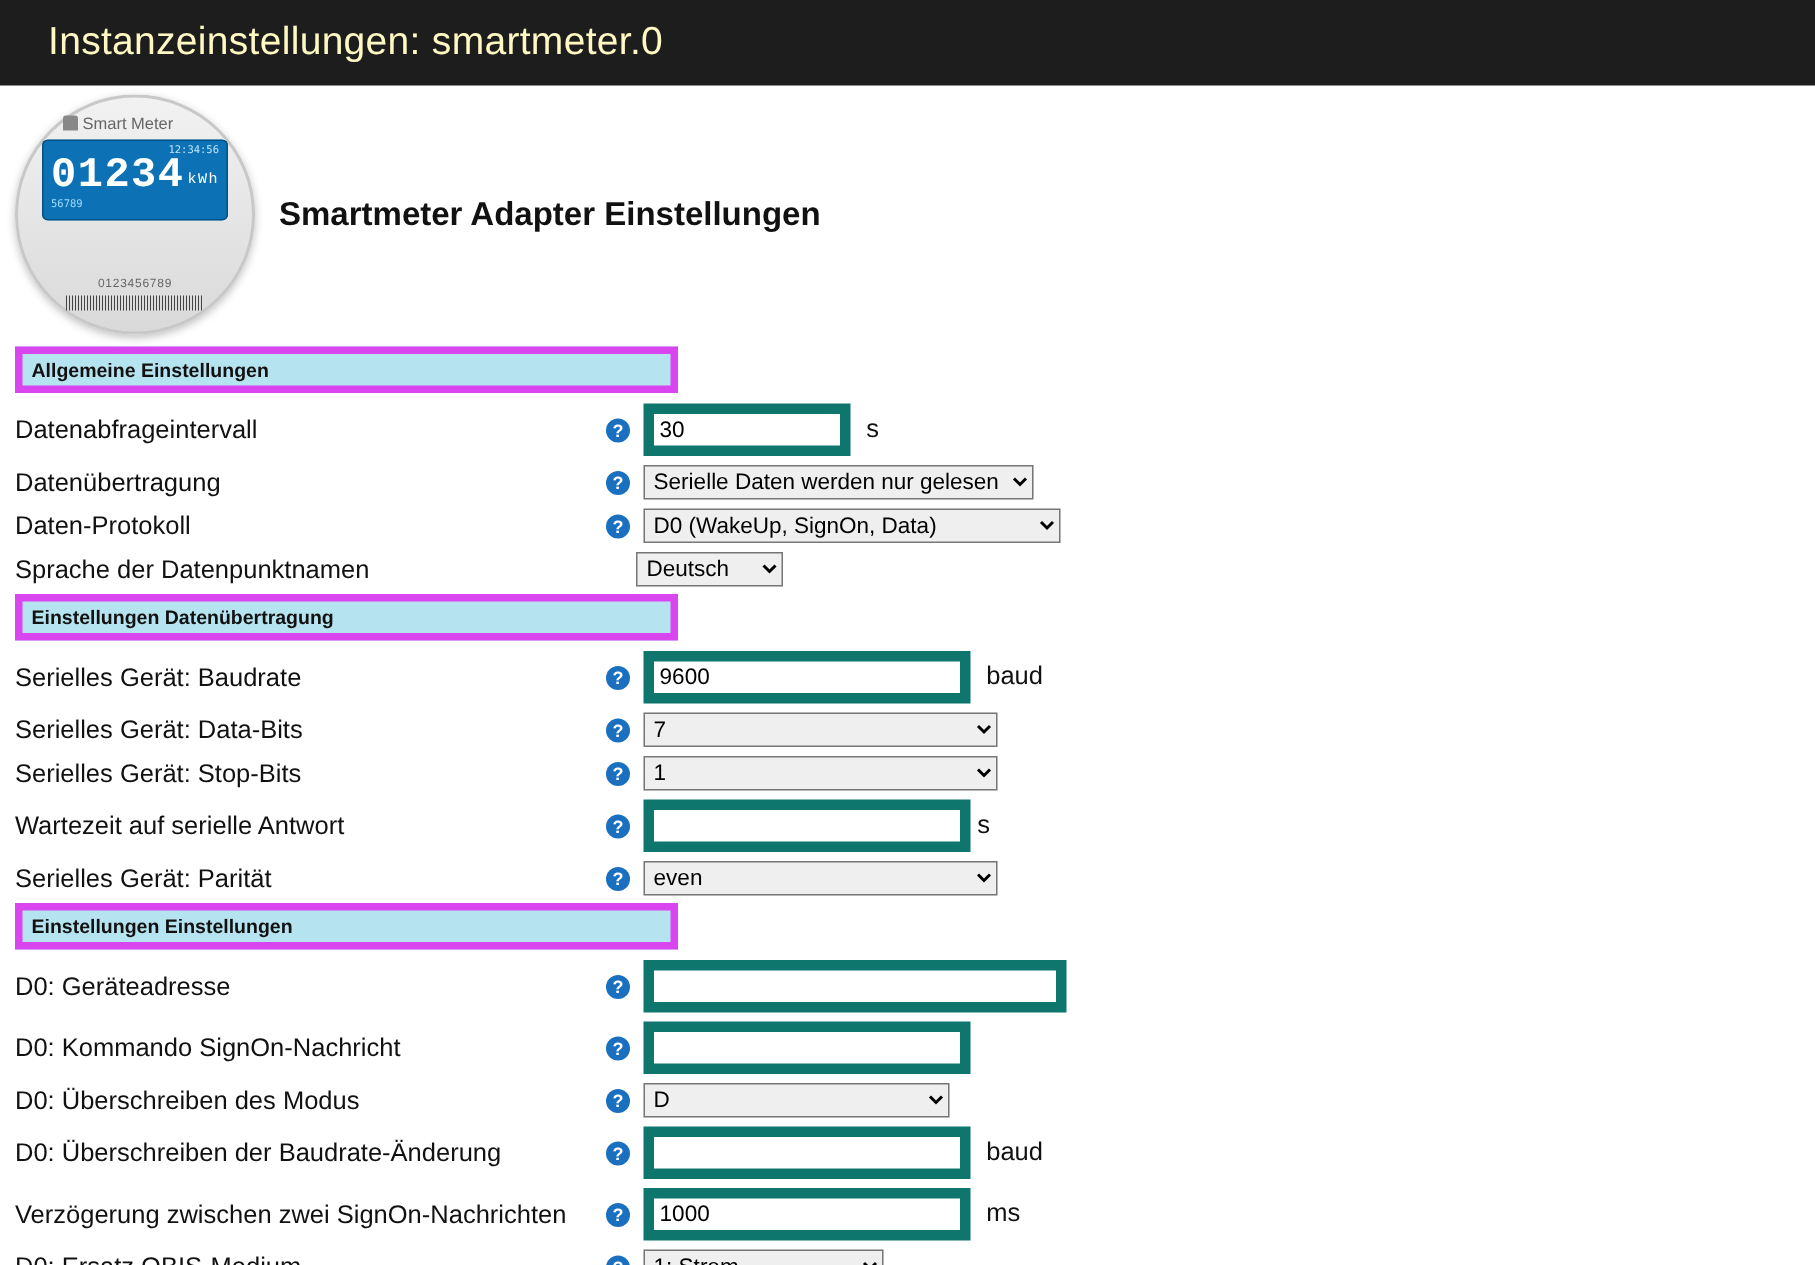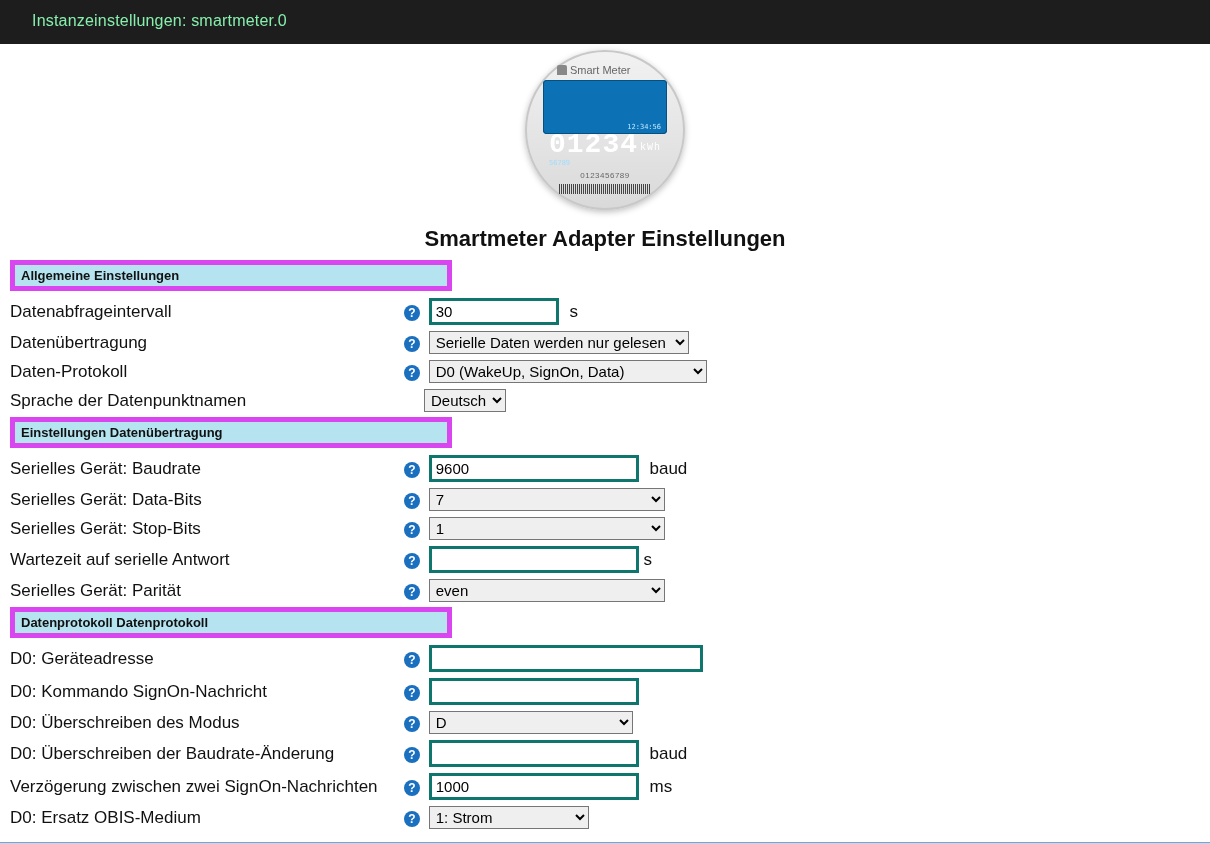--- a/index.html
+++ b/index.html
@@ -1,36 +1,36 @@
 <!DOCTYPE html>
 <html><head>
 <meta charset="utf-8">
 <style>
   html,body{margin:0;padding:0;font-family:Arial,Helvetica,sans-serif;font-size:16px;color:#111;background:#000;}
   .page{background:#fff;min-height:843px;width:1210px;position:relative;overflow:hidden;}
-  .topbar{background:#1d1d1d;color:#86efac;font-size:16px;padding:12px 32px 14px 32px;font-weight:400;letter-spacing:.2px;}
+  .topbar{background:#1d1d1d;color:#fef9c3;font-size:26px;padding:12px 32px 14px 32px;font-weight:400;letter-spacing:.2px;}
   .content{padding:0 10px 70px 10px;}
-  .hdr-row{display:flex;align-items:center;gap:16px;margin:6px 0 8px 0;flex-direction:column;}
+  .hdr-row{display:flex;align-items:center;gap:16px;margin:6px 0 8px 0;}
   .meter{width:160px;height:160px;border-radius:50%;background:linear-gradient(180deg,#f2f2f2,#d9d9d9);box-shadow:inset 0 0 0 2px #c8c8c8,0 2px 6px rgba(0,0,0,.25);position:relative;flex:0 0 auto;}
   .meter-brand{position:absolute;top:14px;left:32px;font-size:11px;color:#666;}
   .meter-brand::before{content:"";display:inline-block;width:10px;height:10px;background:#888;margin-right:3px;border-radius:2px 2px 0 0;vertical-align:-1px;}
   .meter-lcd{position:absolute;top:30px;left:18px;right:18px;height:54px;background:#0d72b5;border-radius:4px;box-shadow:inset 0 0 0 1px #06507f;}
-  .lcd-top{display:flex;justify-content:flex-end;font-size:7px;color:#bfe6ff;padding:3px 6px 0 6px;font-family:monospace;margin-top:40px;}
+  .lcd-top{display:flex;justify-content:flex-end;font-size:7px;color:#bfe6ff;padding:3px 6px 0 6px;font-family:monospace;}
   .lcd-main{font-family:"Courier New",monospace;font-weight:bold;font-size:28px;color:#fff;letter-spacing:1px;padding:0 6px;line-height:1;}
   .lcd-main sub{font-size:10px;vertical-align:2px;margin-left:2px;font-weight:normal;text-align:center;}
   .lcd-bot{font-size:7px;color:#9fdcff;padding:0 6px;font-family:monospace;}
   .meter-serial{position:absolute;bottom:30px;left:0;right:0;text-align:center;font-size:8px;color:#666;letter-spacing:.5px;}
   .meter-bar{position:absolute;bottom:16px;left:34px;right:34px;height:10px;background:repeating-linear-gradient(90deg,#444 0 1px,transparent 1px 2px);}
   .page-title{font-size:22px;font-weight:bold;}
   .section-hdr{background:#b6e3f0;font-size:13px;font-weight:bold;padding:3px 6px;width:420px;border:5px solid #d946ef;}
   table.frm{border-collapse:collapse;margin-top:4px;margin-bottom:2px;}
   table.frm td{padding:3px 4px 3px 0;vertical-align:middle;font-size:17px;white-space:nowrap;}
   td.lbl{width:390px;}
   .help{display:inline-flex;width:16px;height:16px;border-radius:50%;background:#1a6fbf;color:#fff;font-size:12px;font-weight:bold;align-items:center;justify-content:center;margin-right:4px;cursor:help;}
-  input[type=text]{font-size:15px;padding:2px 4px;border:3px solid #0f766e;background:#fff;font-family:Arial;}
+  input[type=text]{font-size:15px;padding:2px 4px;border:7px solid #0f766e;background:#fff;font-family:Arial;}
   select{font-size:15px;padding:1px 2px;border:1px solid #767676;background:#efefef;font-family:Arial;}
   .unit{margin-left:6px;font-size:17px;}
   .footer{position:absolute;left:0;right:0;bottom:0;background:#4db4ec;padding:10px 20px;display:flex;gap:10px;}
   .btn{background:#e9e9e9;color:#9e9e9e;font-size:14px;font-weight:bold;letter-spacing:1px;border:none;padding:12px 20px;display:inline-flex;align-items:center;gap:14px;cursor:not-allowed;text-transform:uppercase;}
   .btn svg{width:18px;height:18px;fill:#9e9e9e;}
   .w120{width:116px;} .w200{width:196px;} .w240{width:236px;} .w300{width:260px;}
 </style>
 </head>
 <body>
 <div class="page">
@@ -73,21 +73,21 @@
       <tr>
         <td class="lbl">Daten-Protokoll</td>
         <td>
           <span class="help">?</span>
           <select style="width:278px"><option>D0 (WakeUp, SignOn, Data)</option></select>
         </td>
       </tr>
       <tr>
         <td class="lbl">Sprache der Datenpunktnamen</td>
         <td>
-          <select style="width:82px;margin-left:20px"><option>Deutsch</option></select>
+          <select style="width:98px;margin-left:20px"><option>Deutsch</option></select>
         </td>
       </tr>
     </tbody>
       </table>
 
     <div class="section-hdr">Einstellungen Datenübertragung</div>
     <table class="frm">
       <tbody>
       <tr>
         <td class="lbl">Serielles Gerät: Baudrate</td>
@@ -122,21 +122,21 @@
       <tr>
         <td class="lbl">Serielles Gerät: Parität</td>
         <td>
           <span class="help">?</span>
           <select class="w240"><option>even</option></select>
         </td>
       </tr>
     </tbody>
       </table>
 
-    <div class="section-hdr">Datenprotokoll Datenprotokoll</div>
+    <div class="section-hdr">Einstellungen Einstellungen</div>
     <table class="frm">
       <tbody>
       <tr>
         <td class="lbl">D0: Geräteadresse</td>
         <td>
           <span class="help">?</span>
           <input type="text" class="w300" value="" style="">
         </td>
       </tr>
       <tr>

